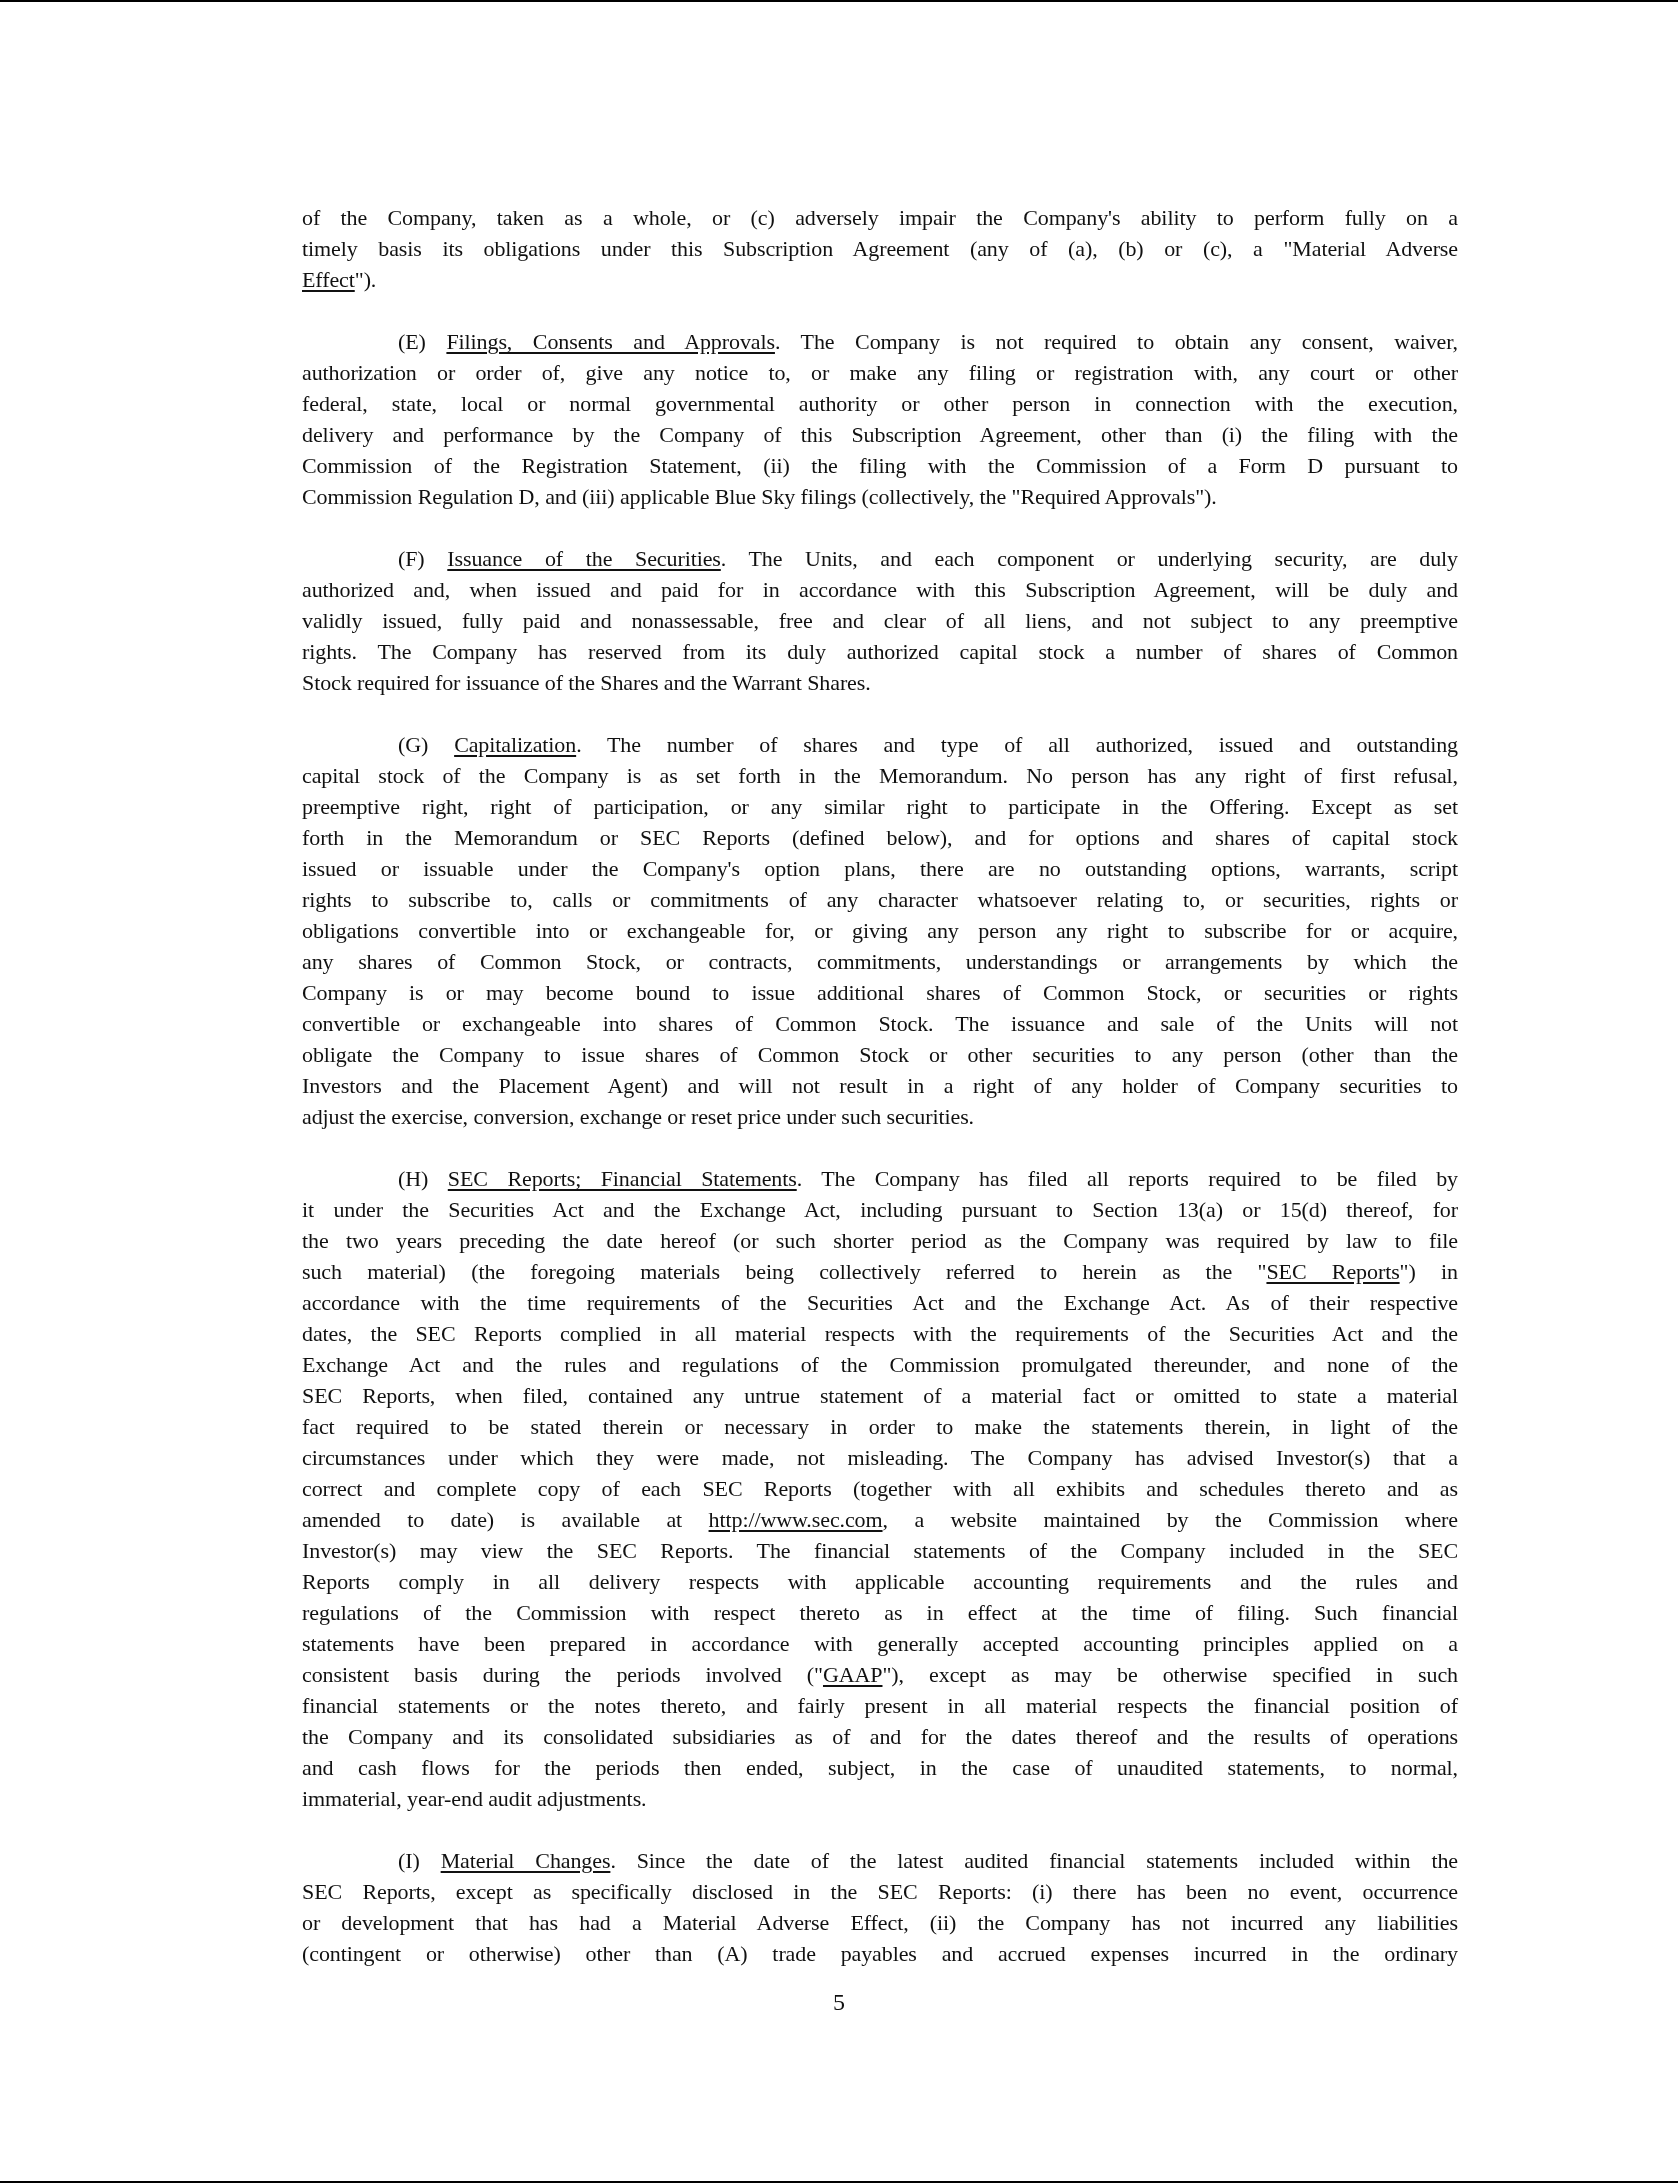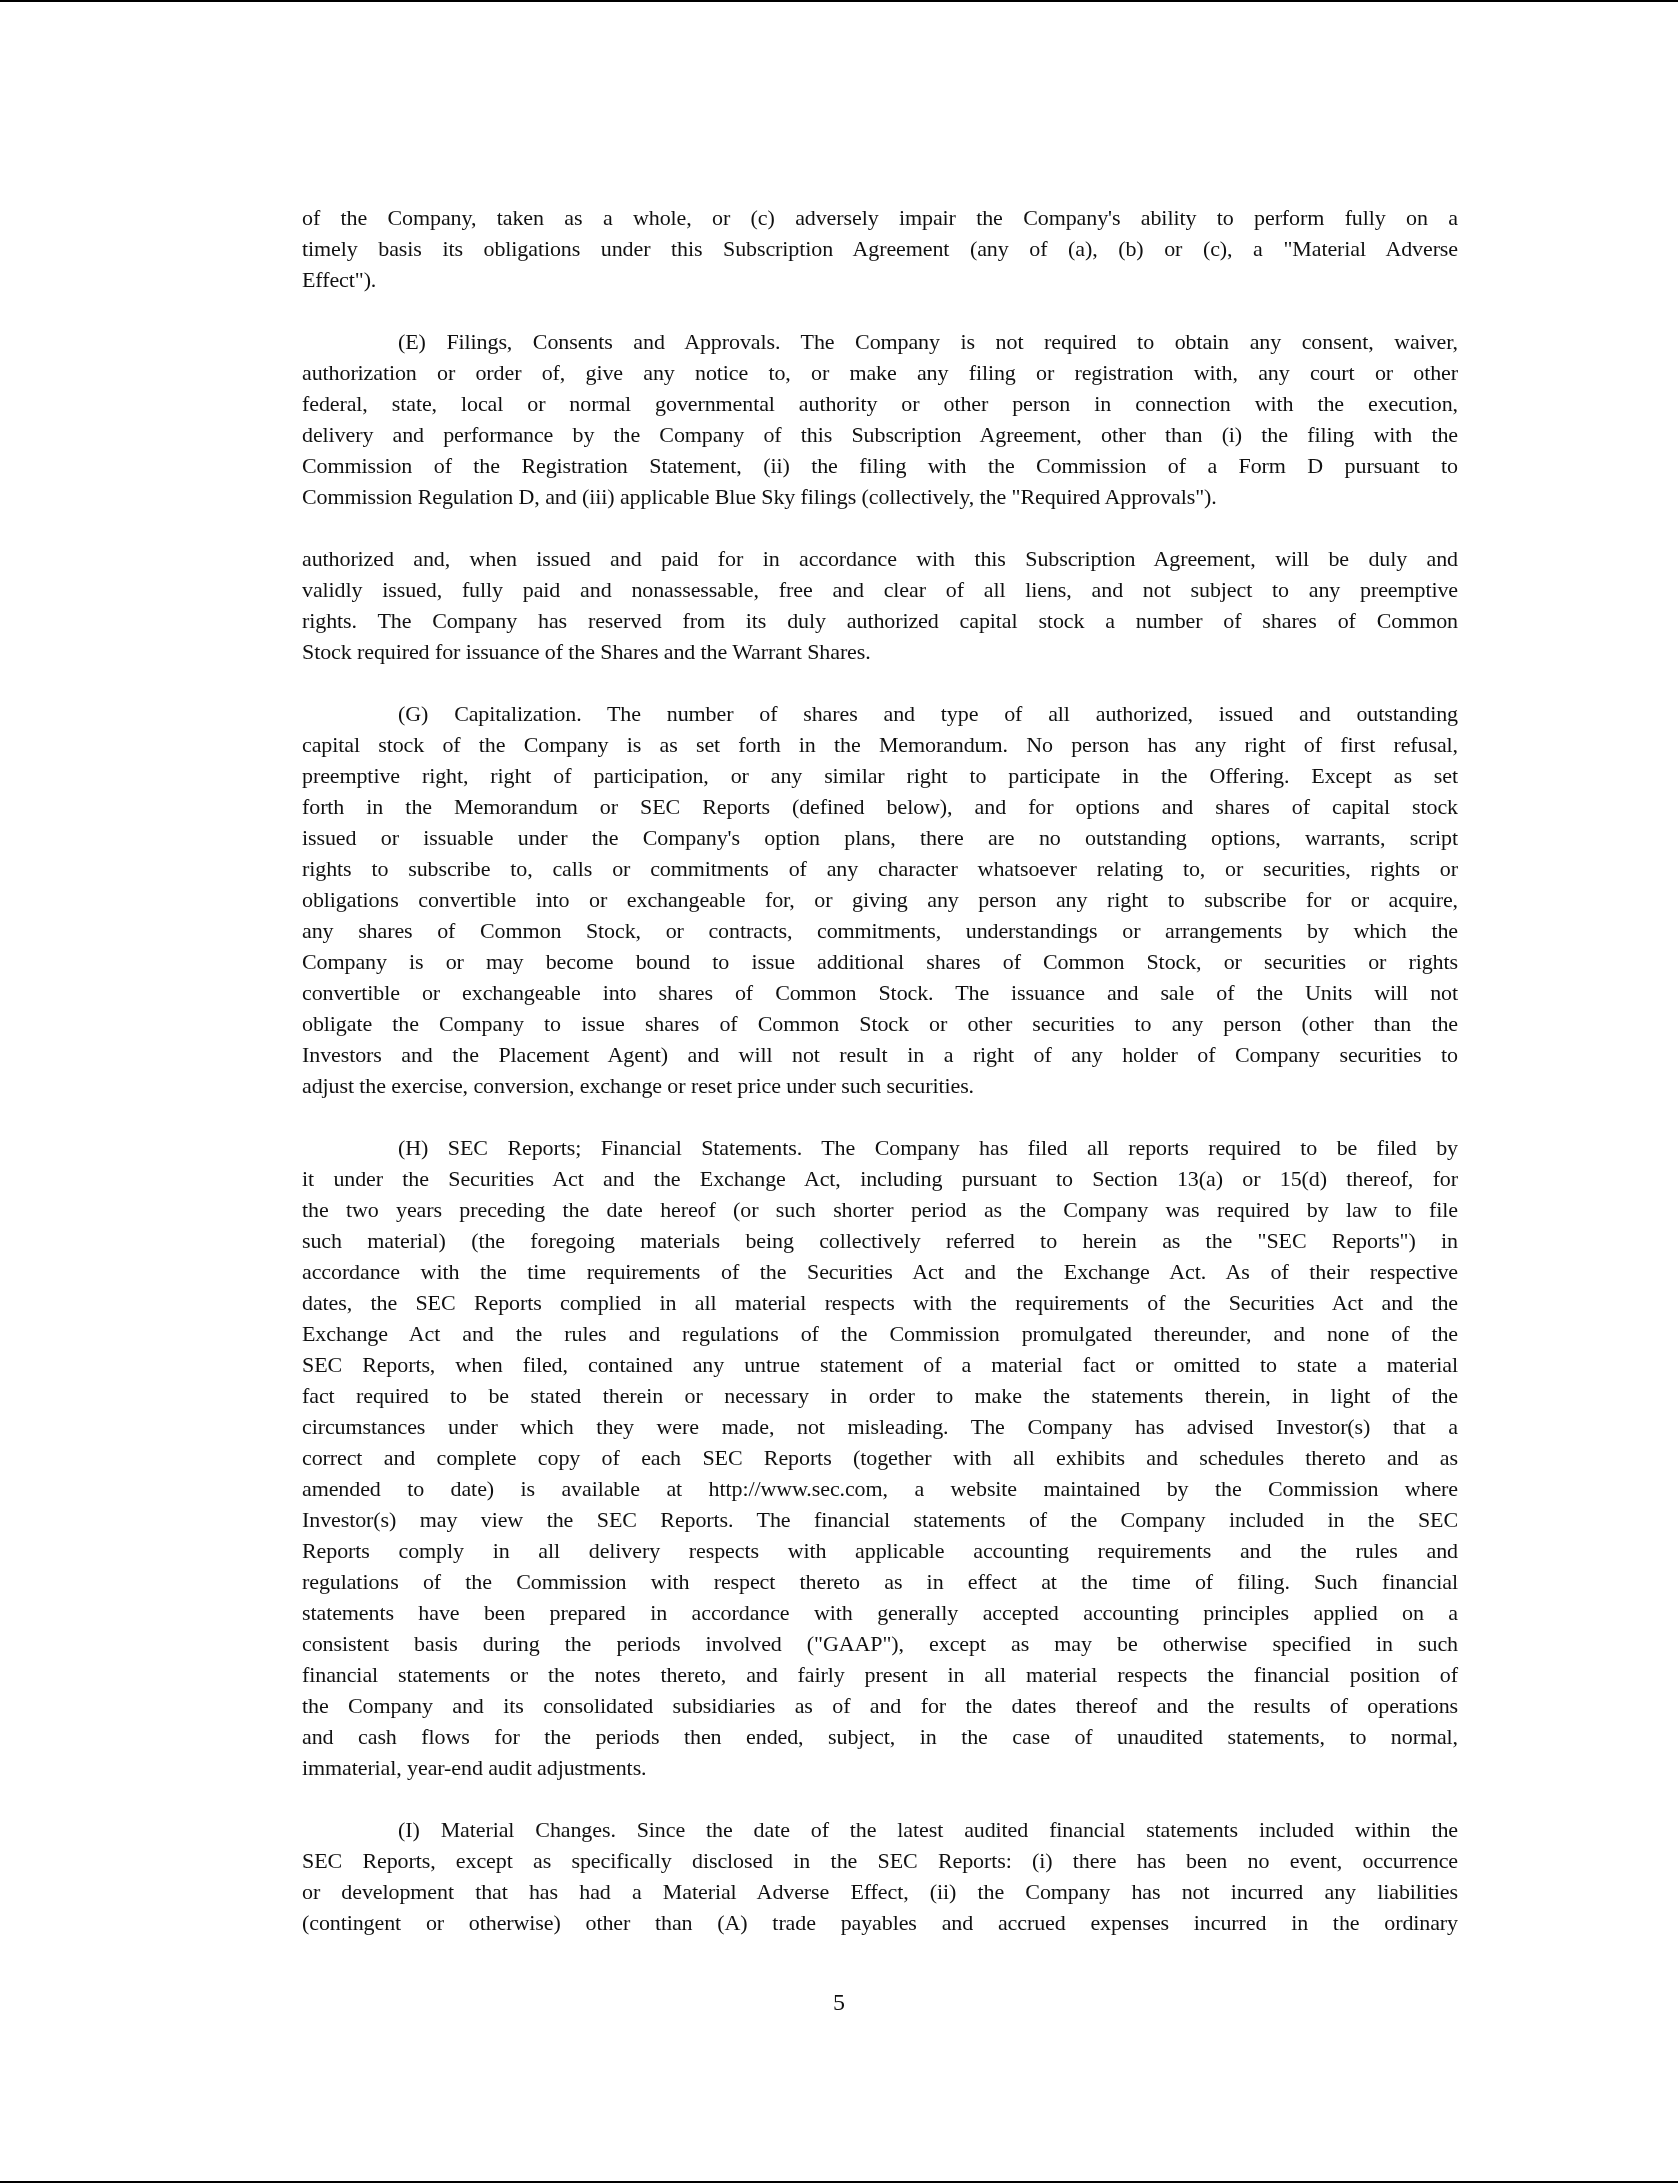--- a/index.html
+++ b/index.html
@@ -47,20 +47,21 @@
       overflow: visible;
       letter-spacing: -0.1px;
     }
     .line.last {
       text-align-last: left;
     }
     .line.indent {
       padding-left: 96px;
     }
     .u {
+      text-decoration: underline;
       text-underline-offset: 3px;
     }
     .page-number {
       position: absolute;
       left: 0;
       width: 1678px;
       top: 1987px;
       text-align: center;
       font-size: 24px;
       line-height: 30px;
@@ -83,20 +84,21 @@
   <div class="para">
     <span class="line indent"><span>(E)</span> <span class="u">Filings, Consents and Approvals</span><span>.  The Company is not required to obtain any consent, waiver,</span></span>
     <span class="line">authorization or order of, give any notice to, or make any filing or registration with, any court or other</span>
     <span class="line">federal, state, local or normal governmental authority or other person in connection with the execution,</span>
     <span class="line">delivery and performance by the Company of this Subscription Agreement, other than (i) the filing with the</span>
     <span class="line">Commission of the Registration Statement, (ii) the filing with the Commission of a Form D pursuant to</span>
     <span class="line last">Commission Regulation D, and (iii) applicable Blue Sky filings (collectively, the "Required Approvals").</span>
   </div>
 
   <div class="para">
+    <span class="line indent"><span>(F)</span> <span class="u">Issuance of the Securities</span><span>.  The Units, and each component or underlying security, are duly</span></span>
     <span class="line">authorized and, when issued and paid for in accordance with this Subscription Agreement, will be duly and</span>
     <span class="line">validly issued, fully paid and nonassessable, free and clear of all liens, and not subject to any preemptive</span>
     <span class="line">rights.  The Company has reserved from its duly authorized capital stock a number of shares of Common</span>
     <span class="line last">Stock required for issuance of the Shares and the Warrant Shares.</span>
   </div>
 
   <div class="para">
     <span class="line indent"><span>(G)</span> <span class="u">Capitalization</span><span>.  The number of shares and type of all authorized, issued and outstanding</span></span>
     <span class="line">capital stock of the Company is as set forth in the Memorandum. No person has any right of first refusal,</span>
     <span class="line">preemptive right, right of participation, or any similar right to participate in the Offering.  Except as set</span>

